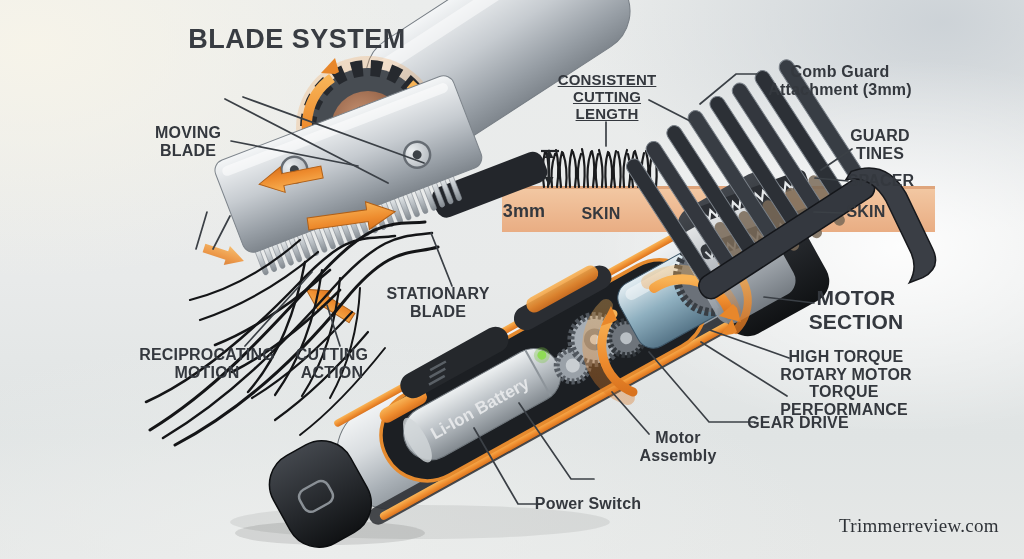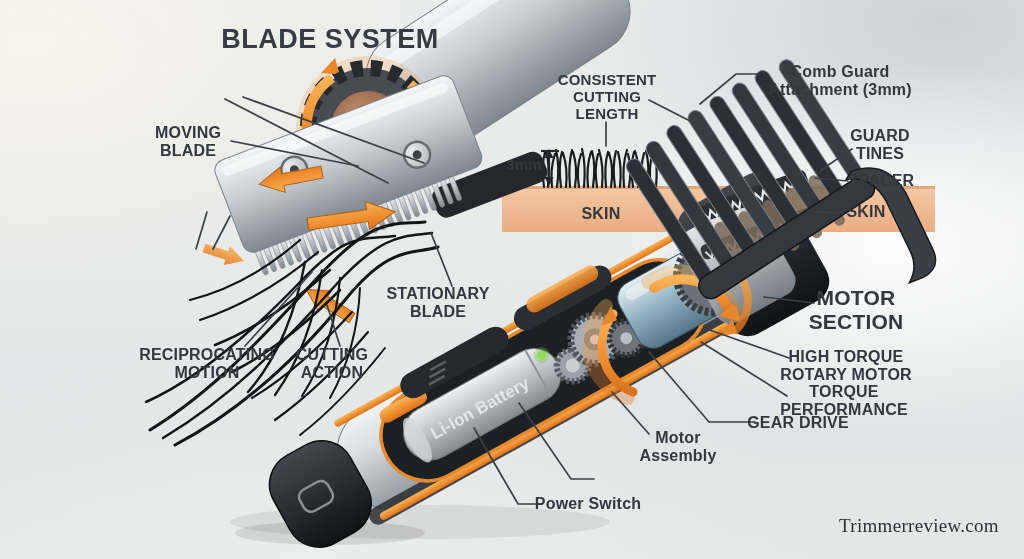--- a/index.html
+++ b/index.html
@@ -12,24 +12,24 @@
       radial-gradient(620px 380px at 3% 8%, rgba(247,244,233,.95), rgba(247,244,233,0) 62%),
       radial-gradient(700px 300px at 30% 100%, rgba(236,238,237,.9), rgba(236,238,237,0) 75%),
       linear-gradient(180deg,#ebedec 0%,#e8eaea 50%,#e0e4e4 78%,#e6e8e7 100%);
   }
   .illus{position:absolute;left:0;top:0;}
   .lbl{
     position:absolute;transform:translateX(-50%);
     color:#34383e;font-weight:700;font-size:16px;line-height:1.13;
     text-align:center;white-space:pre-line;letter-spacing:.2px;
   }
-  .lbl.title{font-size:27px;letter-spacing:.5px;color:#383c42;margin-left:33px;}
+  .lbl.title{font-size:27px;letter-spacing:.5px;color:#383c42;}
   .lbl.big{font-size:21px;}
-  .lbl.small{font-size:15px;}
-  .lbl.mm{font-size:15px;}
+  .lbl.small{font-size:15px;text-decoration:underline;}
+  .lbl.mm{font-size:18px;margin-top:44px;}
   .watermark{
     position:absolute;transform:translateX(-50%);
     font-family:"Liberation Serif",serif;font-size:19px;color:#2e3237;
     font-weight:500;letter-spacing:.3px;white-space:nowrap;text-align:right;
   }
 </style>
 </head>
 <body>
 
 <div class="stage">

